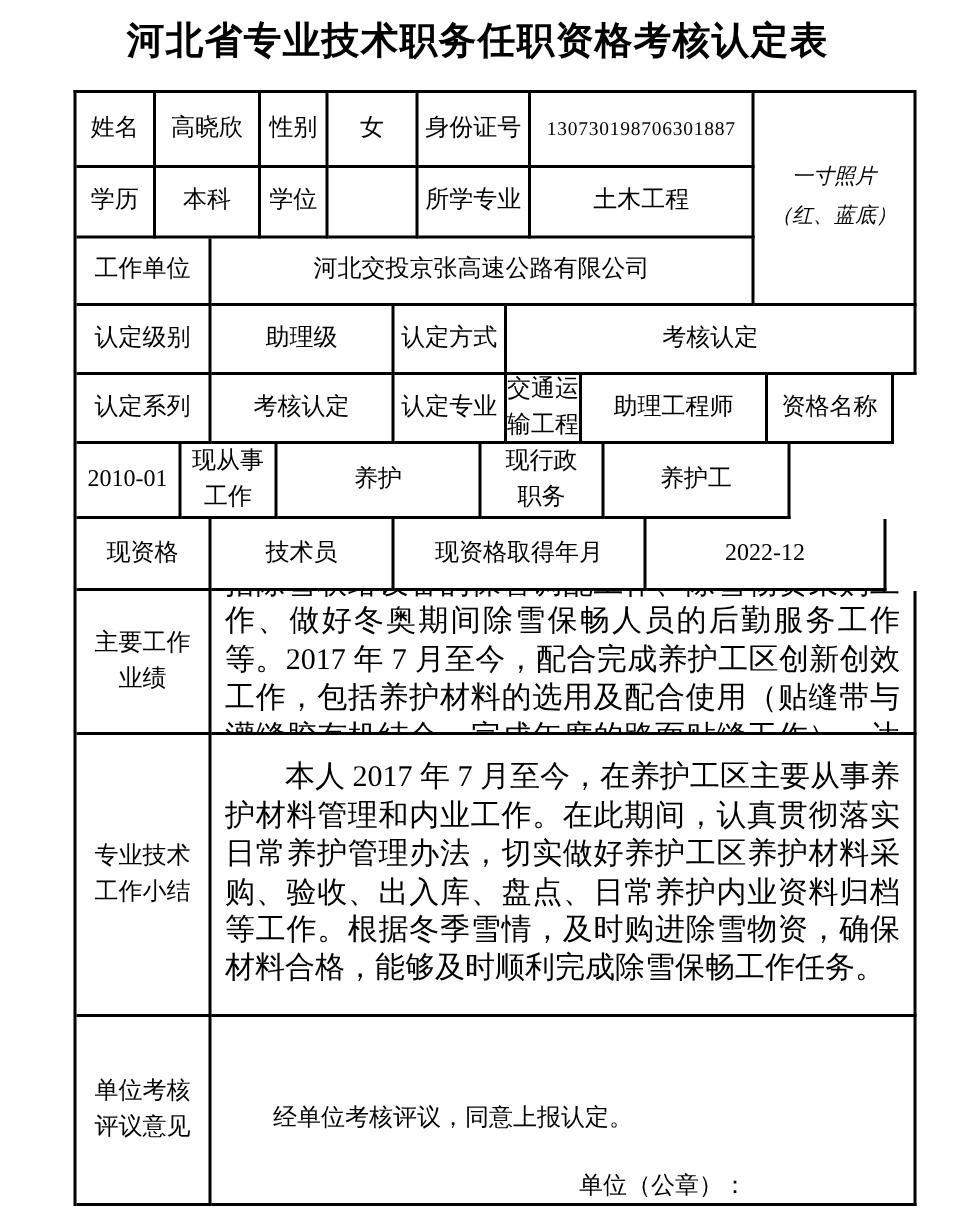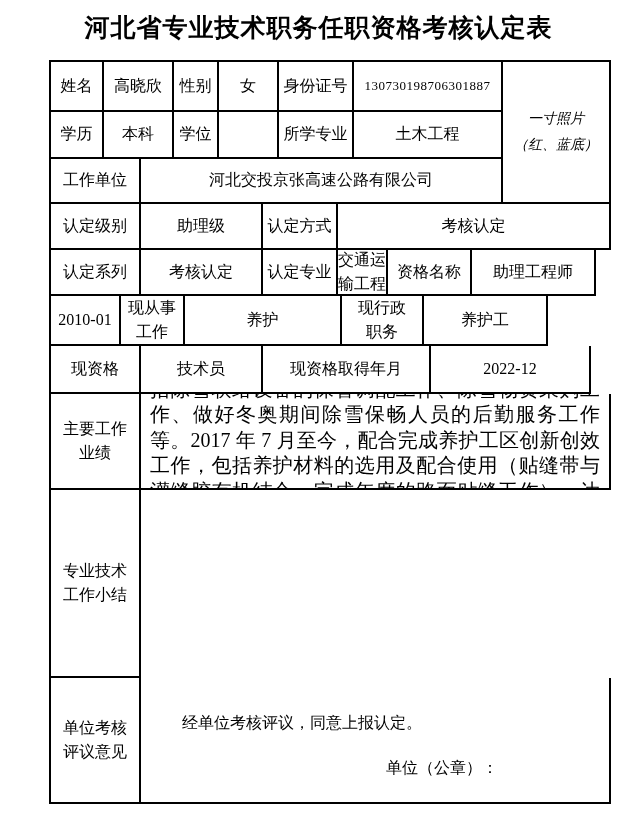--- a/index.html
+++ b/index.html
@@ -51,33 +51,33 @@
   }
   .para-text {
     text-indent: 2em;
     text-align: justify;
     font-size: 20px;
     line-height: 1.27;
   }
   .review-cell {
     flex-direction: column;
     align-items: stretch;
-    justify-content: center;
+    justify-content: flex-end;
     padding: 12px 9px 0 9px;
     white-space: normal;
     text-align: left;
     gap: 24px;
   }
   .review-line { text-indent: 2em; line-height: 1.3; }
   .sign-line { text-align: right; padding-right: 102px; line-height: 1.3; }
   
   .w53{width:53px}.w70{width:70px}.w45{width:45px}.w60{width:60px}
   .w75{width:75px}.w149{width:149px}.w90{width:90px}.w362{width:362px}
   .w122{width:122px}.w273{width:273px}.w65{width:50px}.w84{width:84px}
-  .w124{width:124px}.w64{width:64px}.w130{width:157px}.w82{width:82px}
+  .w124{width:124px}.w64{width:64px}.w130{width:136px}.w82{width:82px}
   .w188{width:168px}.w160{width:160px}.w470{width:470px}
   .h50{height:50px}.h47{height:47px}.h45{height:45px}.h46{height:46px}
   .h48{height:48px}.h96{height:96px}.h188{height:188px}.h126{height:126px}
 </style>
 </head>
 <body>
 
 <div class="page">
   <div class="title">河北省专业技术职务任职资格考核认定表</div>
 
@@ -116,22 +116,22 @@
       <div class="cell w75 h46">认定方式</div>
       <div class="cell w273 h46">考核认定</div>
     </div>
 
     <div class="row">
       <div class="cell w90 h46">认定系列</div>
       <div class="cell w122 h46">考核认定</div>
       <div class="cell w75 h46">认定专业</div>
       <div class="cell w65 h46">交通运
 输工程</div>
+      <div class="cell w124 h46">助理工程师</div>
       <div class="cell w84 h46">资格名称</div>
-      <div class="cell w124 h46">助理工程师</div>
     </div>
 
     <div class="row">
       <div class="cell w70 h50">2010-01</div>
       <div class="cell w64 h50">现从事
 工作</div>
       <div class="cell w130 h50">养护</div>
       <div class="cell w82 h50">现行政
 职务</div>
       <div class="cell w124 h50">养护工</div>
@@ -148,20 +148,23 @@
       <div class="cell w90 h96">主要工作
 业绩</div>
       <div class="cell w470 h96 para-cell">
         <div class="para-text">2017 年 7 月至今，配合完成除雪保畅工作，包括除雪联络设备的保管调配工作、除雪物资采购工作、做好冬奥期间除雪保畅人员的后勤服务工作等。2017 年 7 月至今，配合完成养护工区创新创效工作，包括养护材料的选用及配合使用（贴缝带与灌缝胶有机结合，完成年度的路面贴缝工作），达到了创新创效、降本增效的目的。</div>
       </div>
     </div>
 
     <div class="row">
       <div class="cell w90 h188">专业技术
 工作小结</div>
+      <div class="cell w470 h188 para-cell">
+        <div class="para-text">本人 2017 年 7 月至今，在养护工区主要从事养护材料管理和内业工作。在此期间，认真贯彻落实日常养护管理办法，切实做好养护工区养护材料采购、验收、出入库、盘点、日常养护内业资料归档等工作。根据冬季雪情，及时购进除雪物资，确保材料合格，能够及时顺利完成除雪保畅工作任务。</div>
+      </div>
     </div>
 
     <div class="row">
       <div class="cell w90 h126">单位考核
 评议意见</div>
       <div class="cell w470 h126 review-cell">
         <div class="review-line">经单位考核评议，同意上报认定。</div>
         <div class="sign-line">单位（公章）：</div>
       </div>
     </div>

